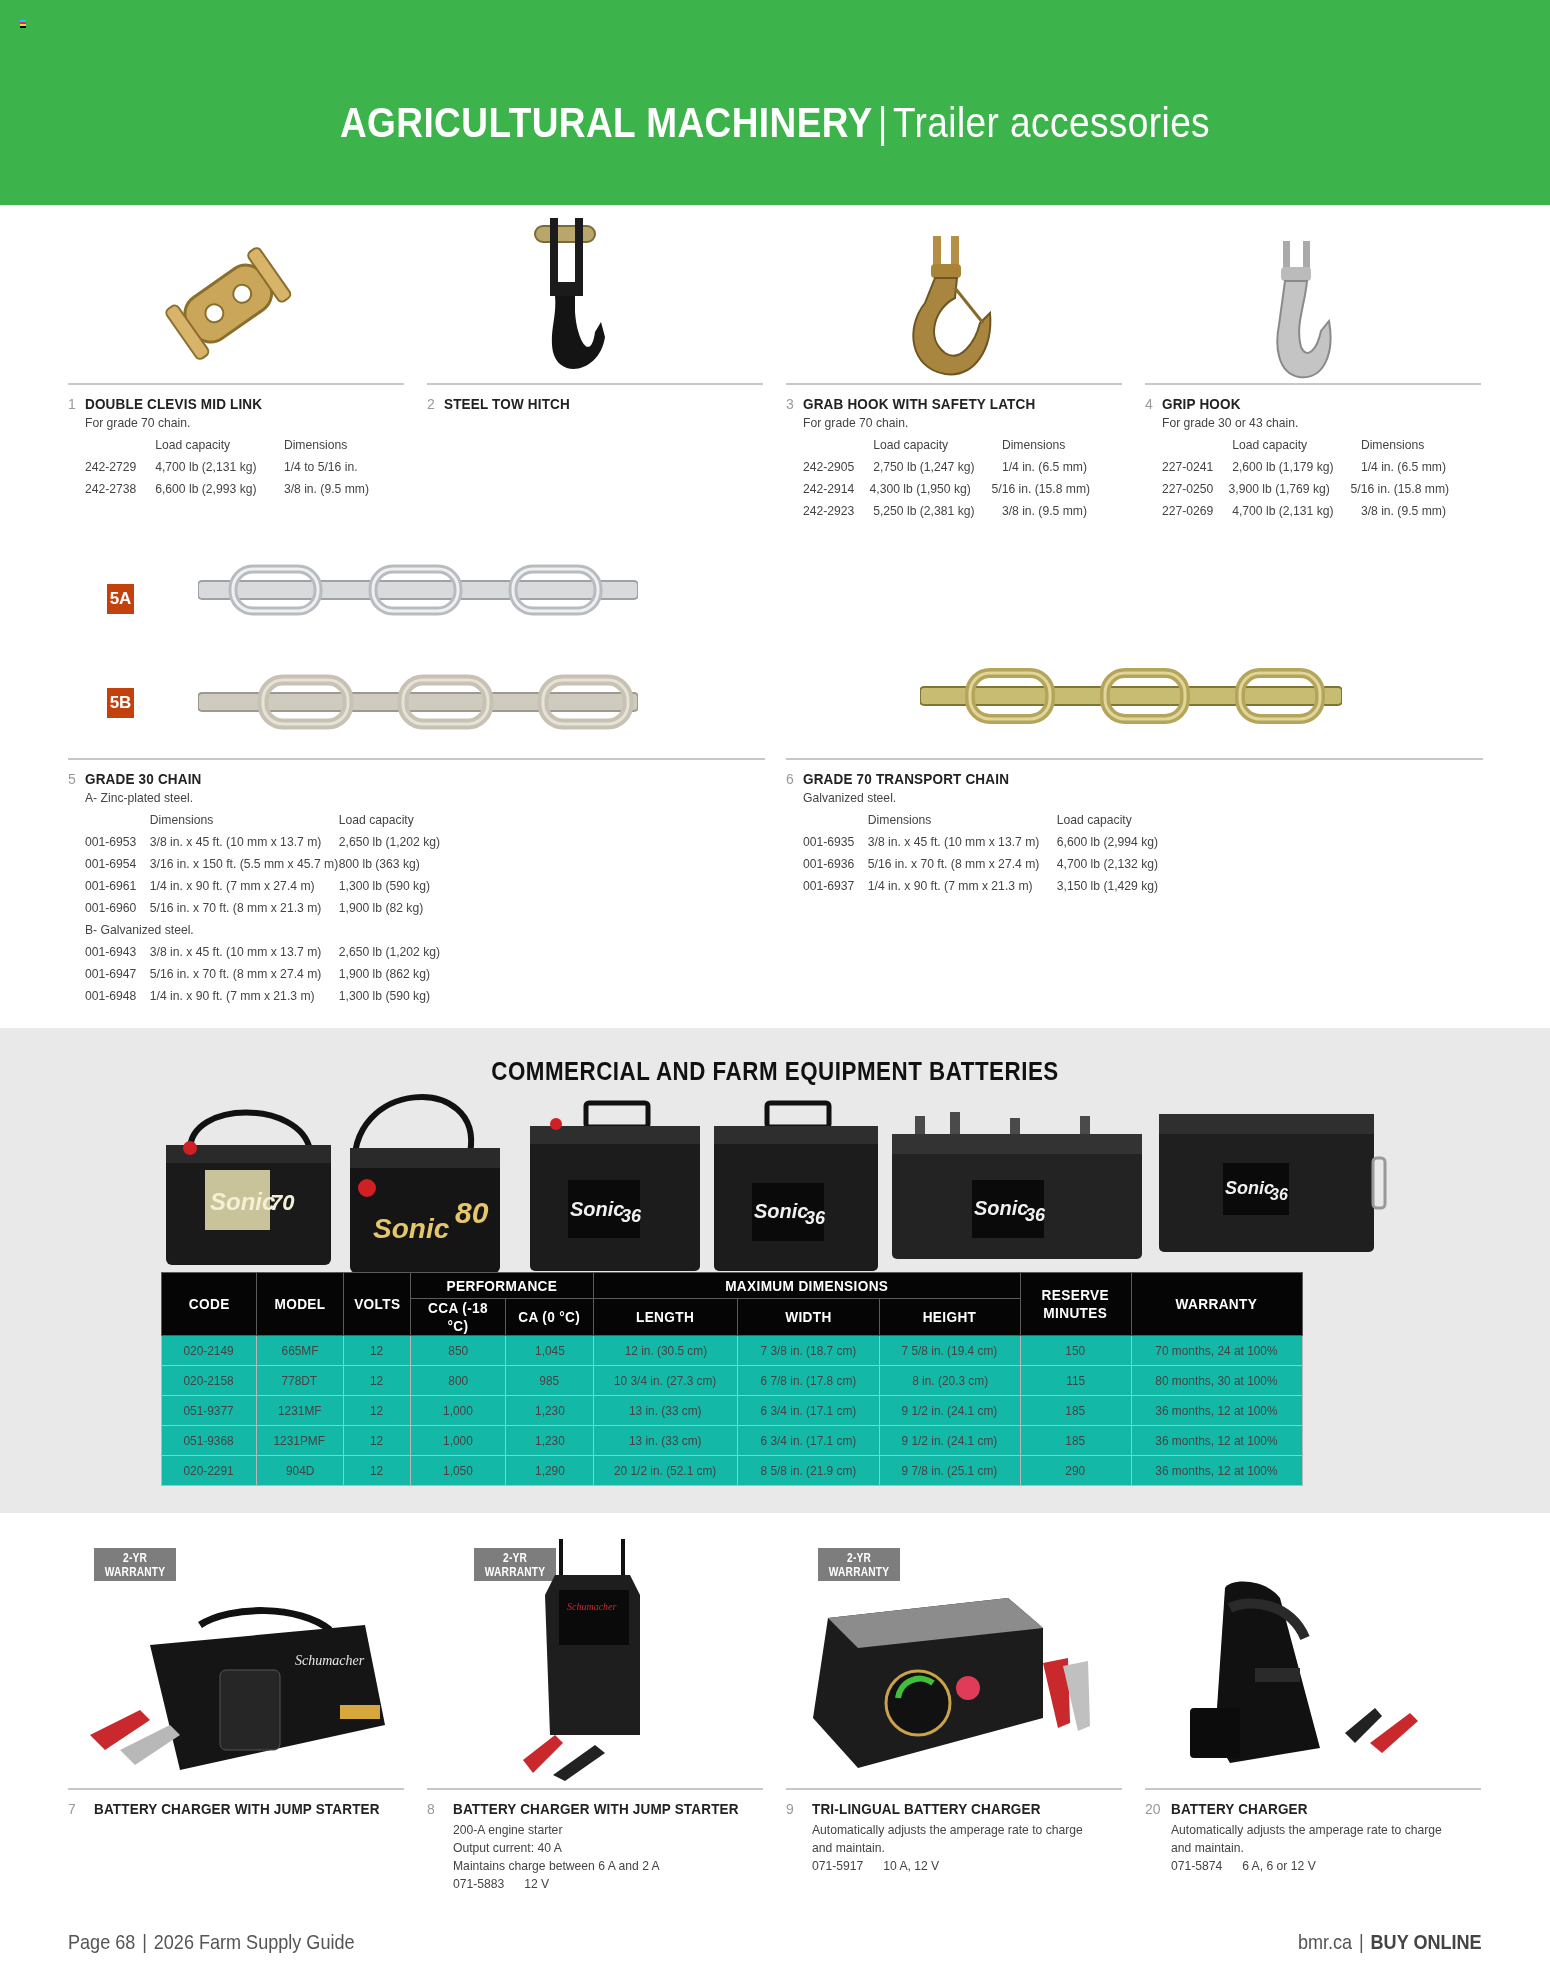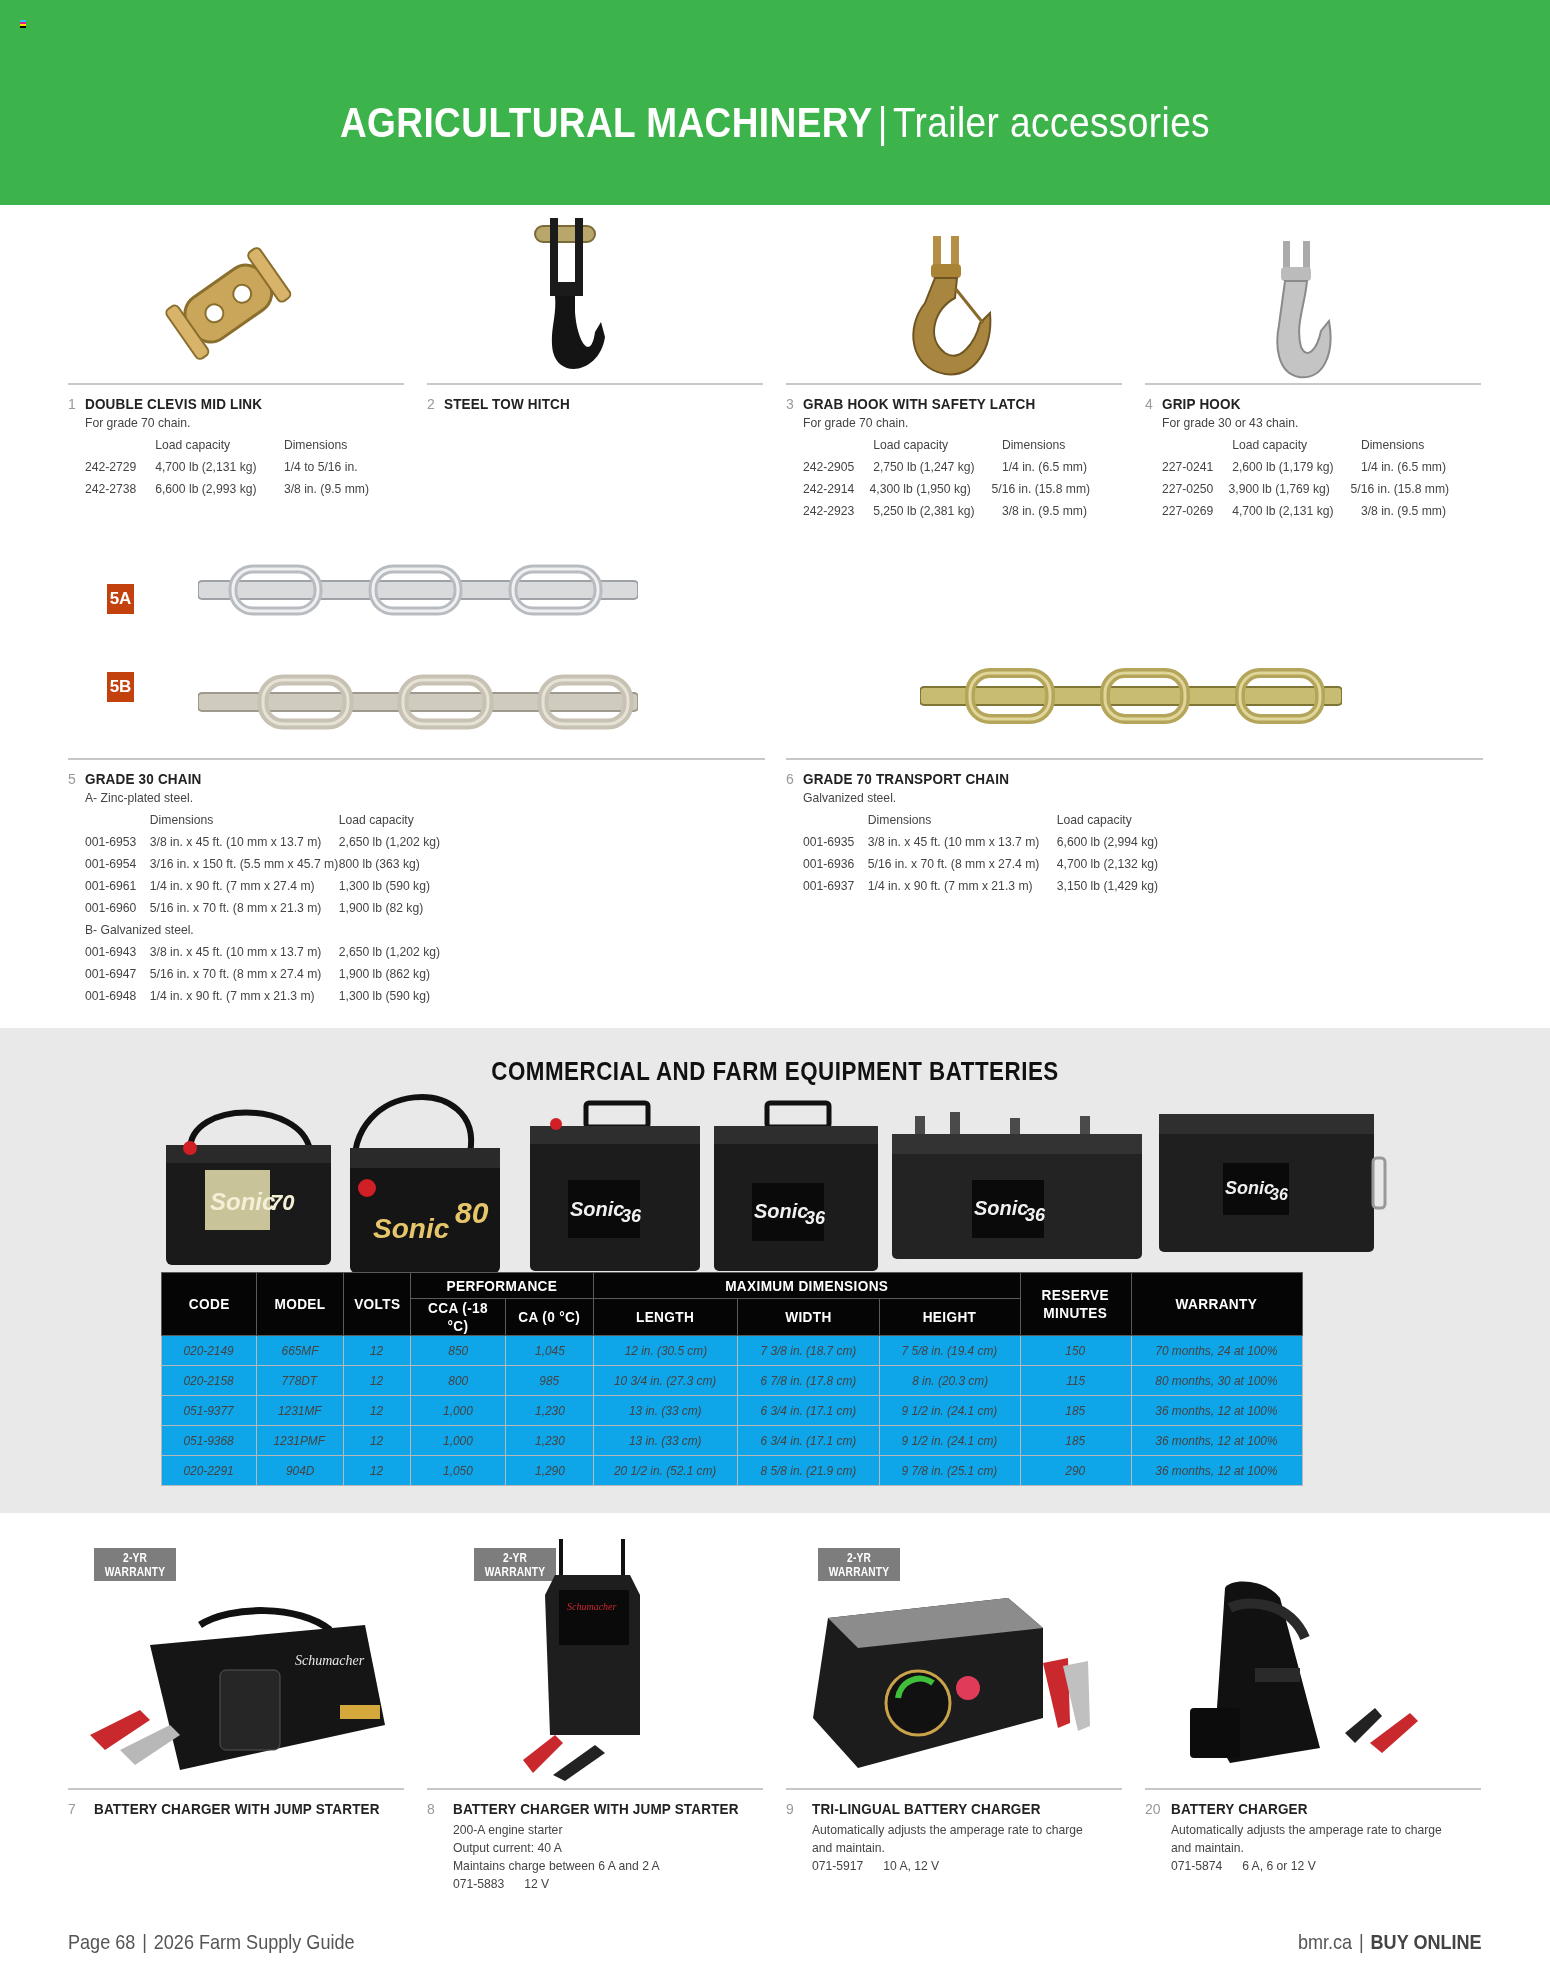--- a/index.html
+++ b/index.html
@@ -42,21 +42,21 @@
   
   .battery-section { position: absolute; left: 0; top: 1028px; width: 1550px; height: 485px; background: #e9e9e9; }
   .battery-heading { position: absolute; left: 0; right: 0; top: 28px; text-align: center; font-weight: bold; font-size: 26px; color: #111; letter-spacing: 0.6px; transform: scaleX(0.86); transform-origin: center; }
   .battery-img { position: absolute; }
 
   table.spec { position: absolute; left: 161px; top: 244px; width: 1142px; border-collapse: collapse; font-size: 13.5px; }
   table.spec th { background: #050505; color: #fff; font-weight: bold; font-size: 15.5px; letter-spacing: 0.4px; border: 1px solid #5a5a5a; text-align: center; padding: 0; }
   table.spec th span { display: inline-block; transform: scaleX(0.88); }
   table.spec tr.h1 th { height: 26px; }
   table.spec tr.h2 th { height 26px; }
-  table.spec td { background: #0ea5e9; color: #444; text-align: center; border: 1px solid #b8b8b8; height: 30px; white-space: nowrap; font-style: italic; }
+  table.spec td { background: #14b8a6; color: #444; text-align: center; border: 1px solid #b8b8b8; height: 30px; white-space: nowrap; }
   table.spec td span { display: inline-block; transform: scaleX(0.88); }
 
   
   .badge { position: absolute; width: 82px; height: 33px; background: #7d7d7d; color: #fff; font-weight: bold; font-size: 12px; line-height: 14px; text-align: center; padding-top: 3px; letter-spacing: 0.2px; }
   .badge span { display: block; transform: scaleX(0.85); }
 
   
   .footer-left { position: absolute; left: 68px; top: 1930px; font-size: 21px; color: #555; white-space: nowrap; transform: scaleX(0.86); transform-origin: left; }
   .footer-right { position: absolute; right: 68px; top: 1930px; font-size: 21px; color: #555; white-space: nowrap; transform: scaleX(0.86); transform-origin: right; }
   .footer-right .strong { font-weight: bold; color: #444; }
@@ -200,21 +200,21 @@
       </div>
     <div class="spec-row">
         <span class="c0">227-0269</span>
         <span class="c1">4,700 lb (2,131 kg)</span>
         <span class="c2">3/8 in. (9.5 mm)</span>
       </div>
   </div>
 </div>
 
 <div class="chain-label" style="left:107px;top:584px;">5A</div>
-<div class="chain-label" style="left:107px;top:672px;">5B</div>
+<div class="chain-label" style="left:107px;top:688px;">5B</div>
 
 <svg class="pimg" style="left:198px;top:563px" width="440" height="55" viewBox="0 0 440 55">
   <rect x="0" y="18" width="440" height="18" rx="4" fill="#d8dadc" stroke="#9ea2a6" stroke-width="2"></rect>
   <g fill="none" stroke="#b8bcc0" stroke-width="9">
     <rect x="35" y="6" width="85" height="42" rx="20"></rect>
     <rect x="175" y="6" width="85" height="42" rx="20"></rect>
     <rect x="315" y="6" width="85" height="42" rx="20"></rect>
   </g>
   <g fill="none" stroke="#eef0f2" stroke-width="3">
     <rect x="35" y="6" width="85" height="42" rx="20"></rect>

